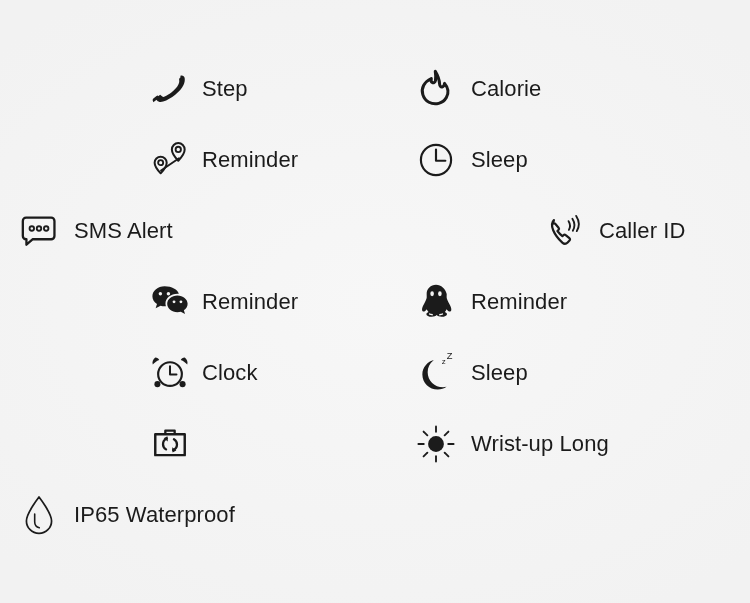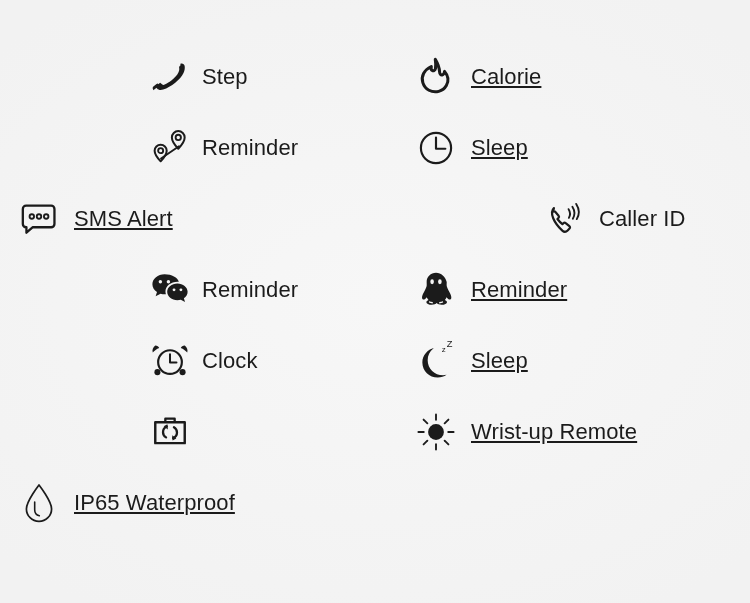--- a/index.html
+++ b/index.html
@@ -23,21 +23,21 @@
   .grid {
     position: absolute;
     left: 0;
     top: 0;
     width: 750px;
     height: 469px;
     display: grid;
     grid-template-columns: 397px 353px;
     grid-template-rows: repeat(7, 71px);
     align-content: start;
-    padding-top: 41px;
+    padding-top: 53px;
     box-sizing: border-box;
   }
   .feature {
     display: flex;
     align-items: center;
     height: 71px;
   }
   .feature.col-left { padding-left: 143px; }
   .feature.col-right { padding-left: 12px; }
 
@@ -55,21 +55,21 @@
     height: 46px;
   }
   .label {
     font-size: 22px;
     line-height: 1;
     color: #1b1b1b;
     letter-spacing: 0.1px;
     white-space: nowrap;
     padding-left: 5px;
   }
-  .col-right .label { padding-left: 0px; text-decoration: underline; }
+  .col-right .label { padding-left: 0px; }
   .col-right .icon-box { margin-right: 8px; }
 </style>
 </head>
 <body>
 
 <div class="page"></div>
 
 <div class="grid">
 
   <div class="feature col-left">
@@ -214,21 +214,21 @@
           <path d="M32 49 V56.5"></path>
           <path d="M7.5 32 H15"></path>
           <path d="M49 32 H56.5"></path>
           <path d="M14.7 14.7 L20 20"></path>
           <path d="M44 44 L49.3 49.3"></path>
           <path d="M49.3 14.7 L44 20"></path>
           <path d="M20 44 L14.7 49.3"></path>
         </g>
       </svg>
     </span>
-    <span class="label">Wrist-up Remote</span>
+    <span class="label">Wrist-up Long</span>
   </div>
 
 
   <div class="feature col-right">
     <span class="icon-box">
       <svg viewBox="0 0 64 64" aria-hidden="true">
         <path fill="none" stroke="#1b1b1b" stroke-width="2.4" stroke-linejoin="round" d="M32 7C32 7 14.5 29.5 14.5 40.2 14.5 49.8 22.3 57.5 32 57.5 41.7 57.5 49.5 49.8 49.5 40.2 49.5 29.5 32 7 32 7z"></path>
         <path fill="none" stroke="#1b1b1b" stroke-width="2.2" stroke-linecap="round" d="M26 30.5v11c0 4.2 2.7 7.5 6.4 8.3"></path>
       </svg>
     </span>

